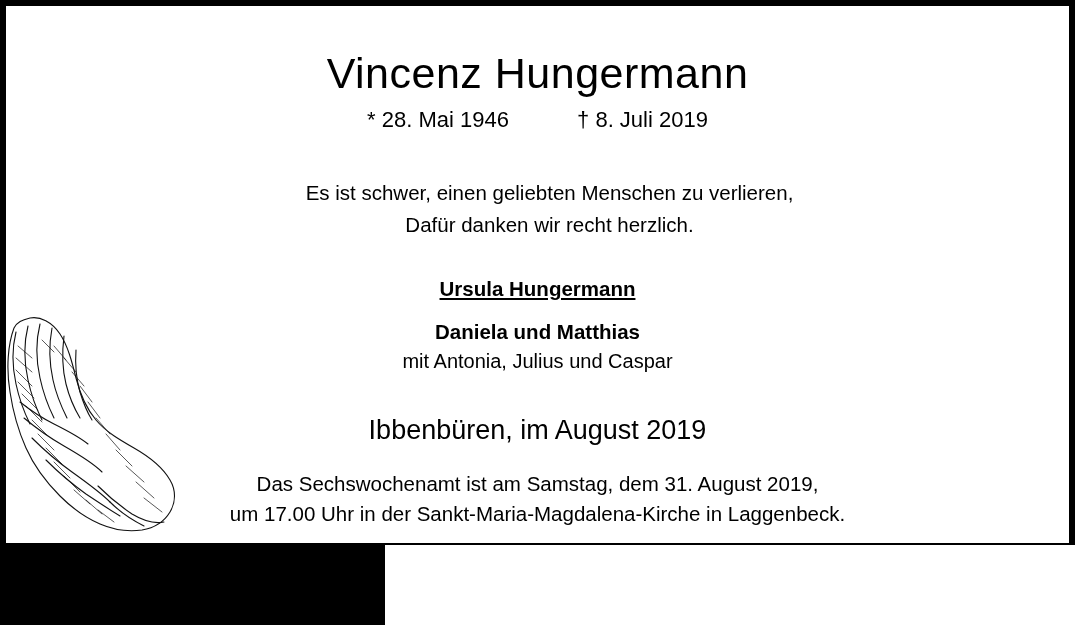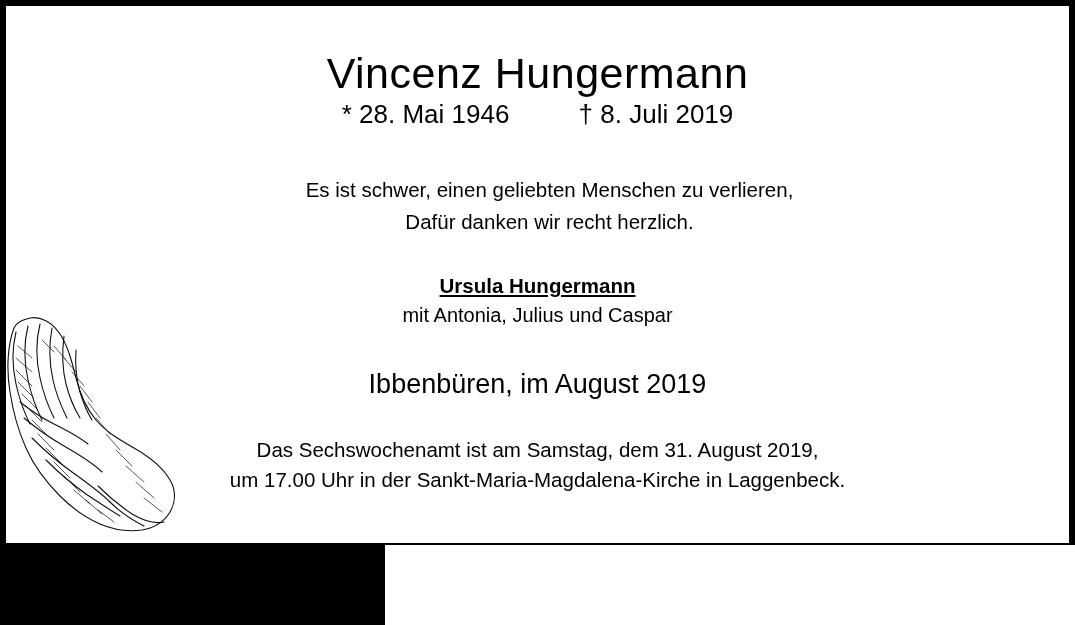--- a/index.html
+++ b/index.html
@@ -47,22 +47,22 @@
   }
 
   .deceased-name {
     font-size: 43px;
     font-weight: normal;
     letter-spacing: 0.5px;
     margin-top: 44px;
     line-height: 1.1;
   }
   .dates {
-    margin-top: 2px;
-    font-size: 26px;
+    margin-top: 10px;
+    font-size: 22px;
   }
   .dates .birth { display: inline-block; }
   .dates .death { display: inline-block; margin-left: 62px; }
 
   .verse {
     margin-top: 44px;
     font-size: 20.5px;
     line-height: 1.55;
   }
   .verse div { white-space: nowrap; padding-left: 24px; }
@@ -82,21 +82,21 @@
     margin-top: 6px;
     font-size: 20px;
   }
 
   .place-date {
     margin-top: 42px;
     font-size: 27px;
   }
 
   .service {
-    margin-top: 35px;
+    margin-top: 23px;
     font-size: 20.5px;
     line-height: 1.45;
   }
   .service div { white-space: nowrap; }
 
   
   .praying-hands {
     position: absolute;
     left: -4px;
     top: 300px;
@@ -121,20 +121,21 @@
         <span class="death">† 8. Juli 2019</span>
       </div>
 
       <div class="verse">
         <div>Es ist schwer, einen geliebten Menschen zu verlieren,</div>
         <div>Dafür danken wir recht herzlich.</div>
       </div>
 
       <div class="family-main">Ursula Hungermann</div>
 
+      <div class="family-second">Daniela und Matthias</div>
 
       <div class="family-children">mit Antonia, Julius und Caspar</div>
 
       <div class="place-date">Ibbenbüren, im August 2019</div>
 
       <div class="service">
         <div>Das Sechswochenamt ist am Samstag, dem 31. August 2019,</div>
         <div>um 17.00 Uhr in der Sankt-Maria-Magdalena-Kirche in Laggenbeck.</div>
       </div>
 

